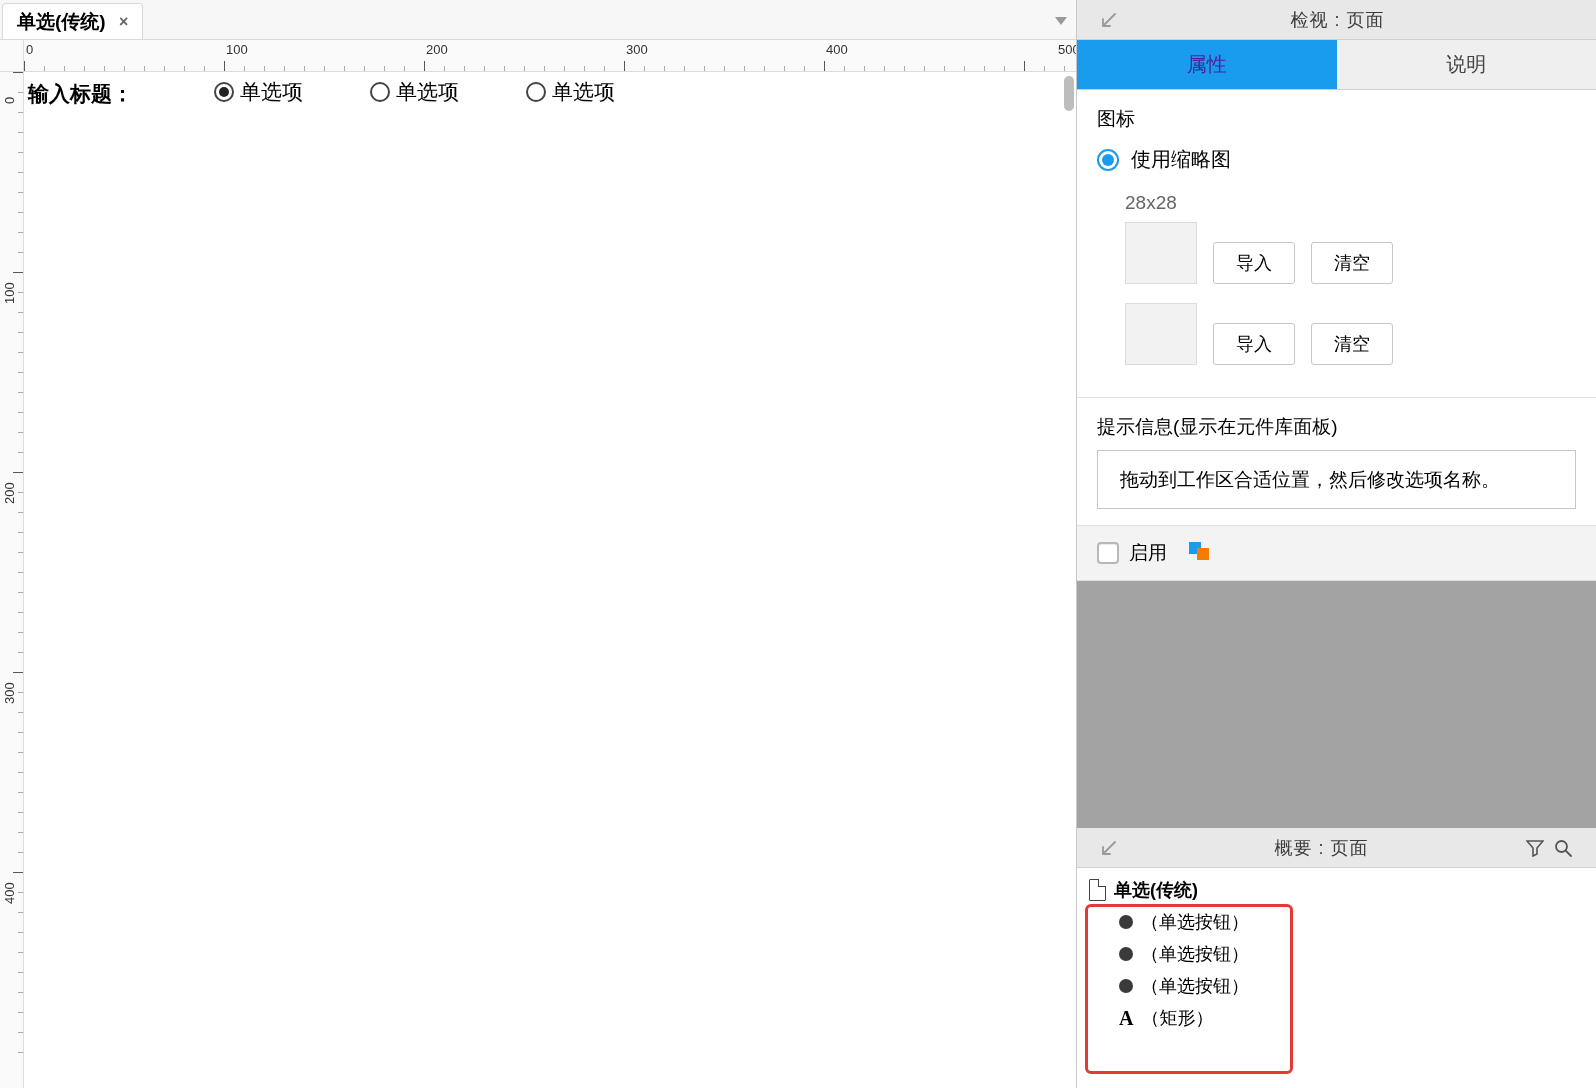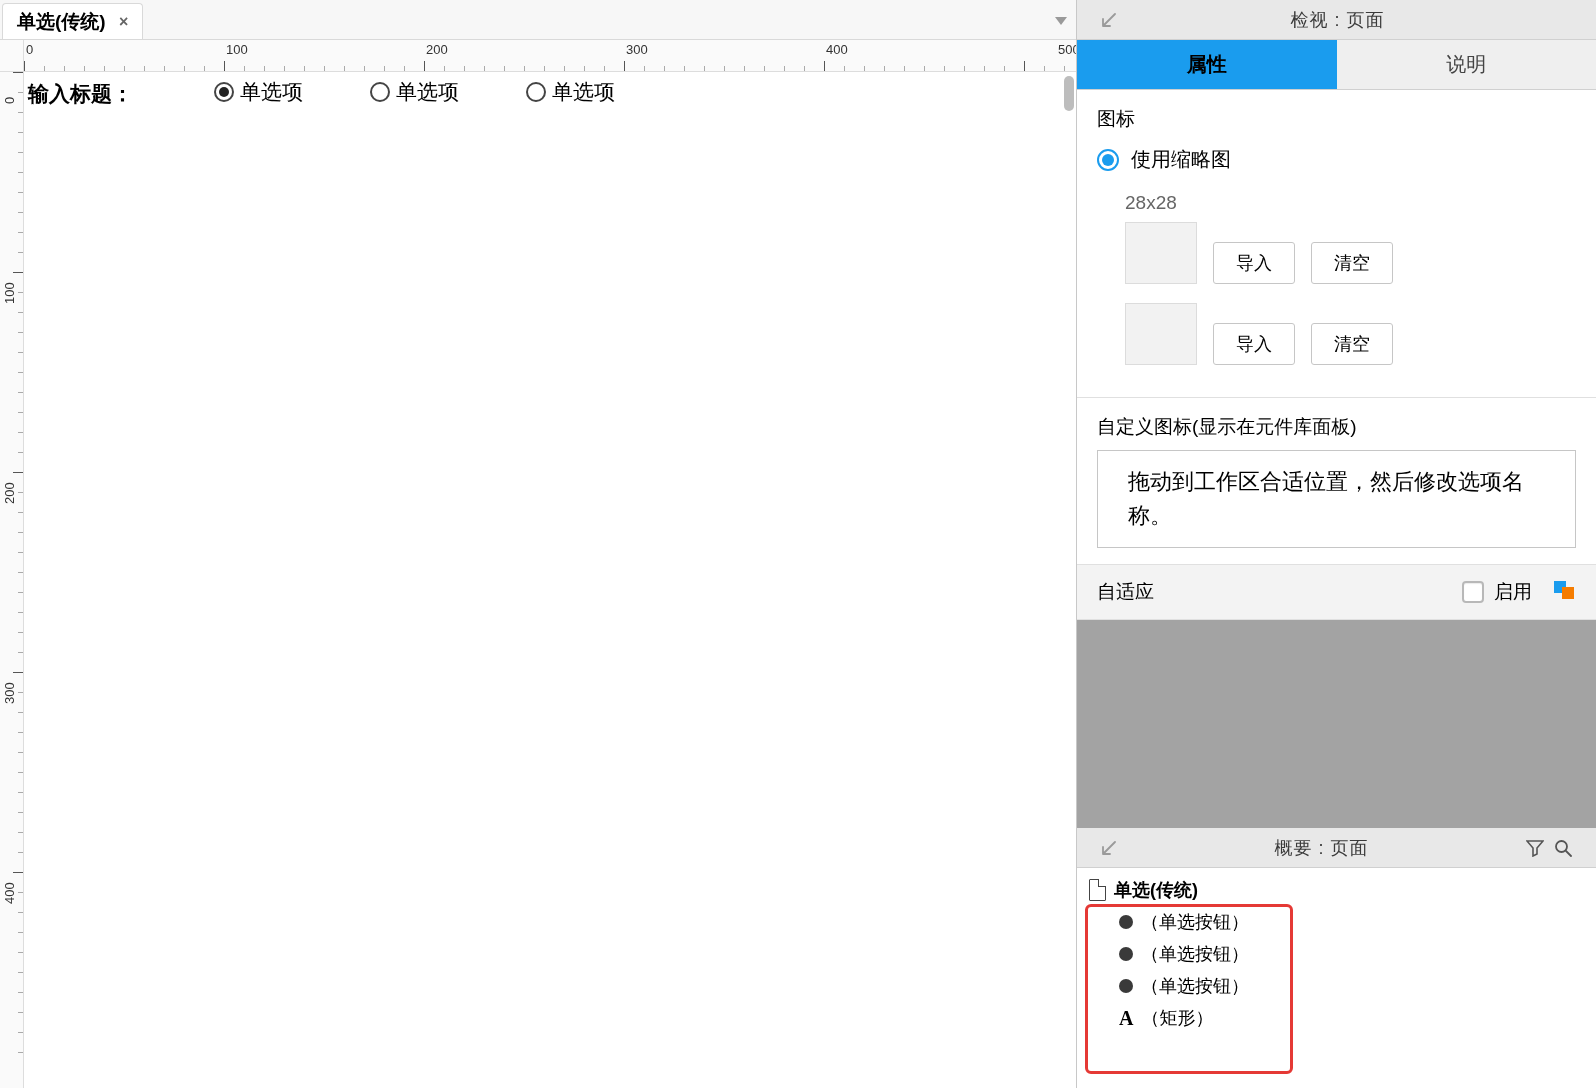--- a/index.html
+++ b/index.html
@@ -112,21 +112,21 @@
     .panel-header .tool-icon { width:18px; height:18px; cursor:pointer; display:flex; align-items:center; justify-content:center; color:#555; }
 
     .sub-tabs {
       height:50px; display:flex; border-bottom:1px solid #d0d0d0;
     }
     .sub-tab {
       flex:1; display:flex; align-items:center; justify-content:center;
       font-size:20px; cursor:pointer;
     }
     .sub-tab.active {
-      background:#1a9cee; color:#000000; font-weight:700;
+      background:#1a9cee; color:#4c1d95; font-weight:400;
     }
     .sub-tab:not(.active) { background:#efefef; color:#444; }
 
     .scroll-body { flex:1; overflow:auto; background:#a3a3a3; }
 
     .section {
       padding: 16px 20px; border-bottom:1px solid #e0e0e0; background:#fff;
     }
     .section-grey {
       padding: 14px 20px; border-bottom:1px solid #e0e0e0; background:#f3f3f3;
@@ -149,21 +149,21 @@
     .icon-block .row { display:flex; align-items:flex-end; gap:16px; }
     .icon-swatch {
       width:72px; height:62px; background:#f2f2f2; border:1px solid #dcdcdc;
     }
     .btn {
       padding: 8px 22px; background:#fff; border:1px solid #c6c6c6; border-radius:3px;
       font-size:18px; cursor:pointer;
     }
 
     .help-text {
-      margin-top:10px; border:1px solid #c6c6c6; padding:14px 30px; font-size:22px;
+      margin-top:10px; border:1px solid #c6c6c6; padding:14px 22px; font-size:19px;
       line-height:1.55;
     }
 
     .adaptive { flex:1; font-size:19px; }
     .checkbox-ctrl {
       width:22px; height:22px; border:2px solid #b8b8b8; border-radius:4px; background:#fff;
       box-shadow: inset 0 1px 1px rgba(0,0,0,0.08);
     }
 
     
@@ -389,26 +389,25 @@
         <div class="icon-block">
           <div class="row">
             <div class="icon-swatch"></div>
             <button class="btn">导入</button>
             <button class="btn">清空</button>
           </div>
         </div>
       </div>
 
       <div class="section">
-        <div style="font-size:19px;">自定义图标(显示在元件库面板)</div>
+        <div style="font-size:19px;">提示信息(显示在元件库面板)</div>
         <div class="help-text">拖动到工作区合适位置，然后修改选项名称。</div>
       </div>
 
       <div class="section-grey">
-        <span class="adaptive">自适应</span>
         <span class="checkbox-ctrl"></span>
         <span style="font-size:19px;">启用</span>
         <span style="margin-left:12px;">
           <svg width="22" height="18" viewBox="0 0 22 18">
             <rect x="0" y="0" width="12" height="12" fill="#1a9cee"></rect>
             <rect x="8" y="6" width="12" height="12" fill="#f57c00"></rect>
           </svg>
         </span>
       </div>
     </div>

